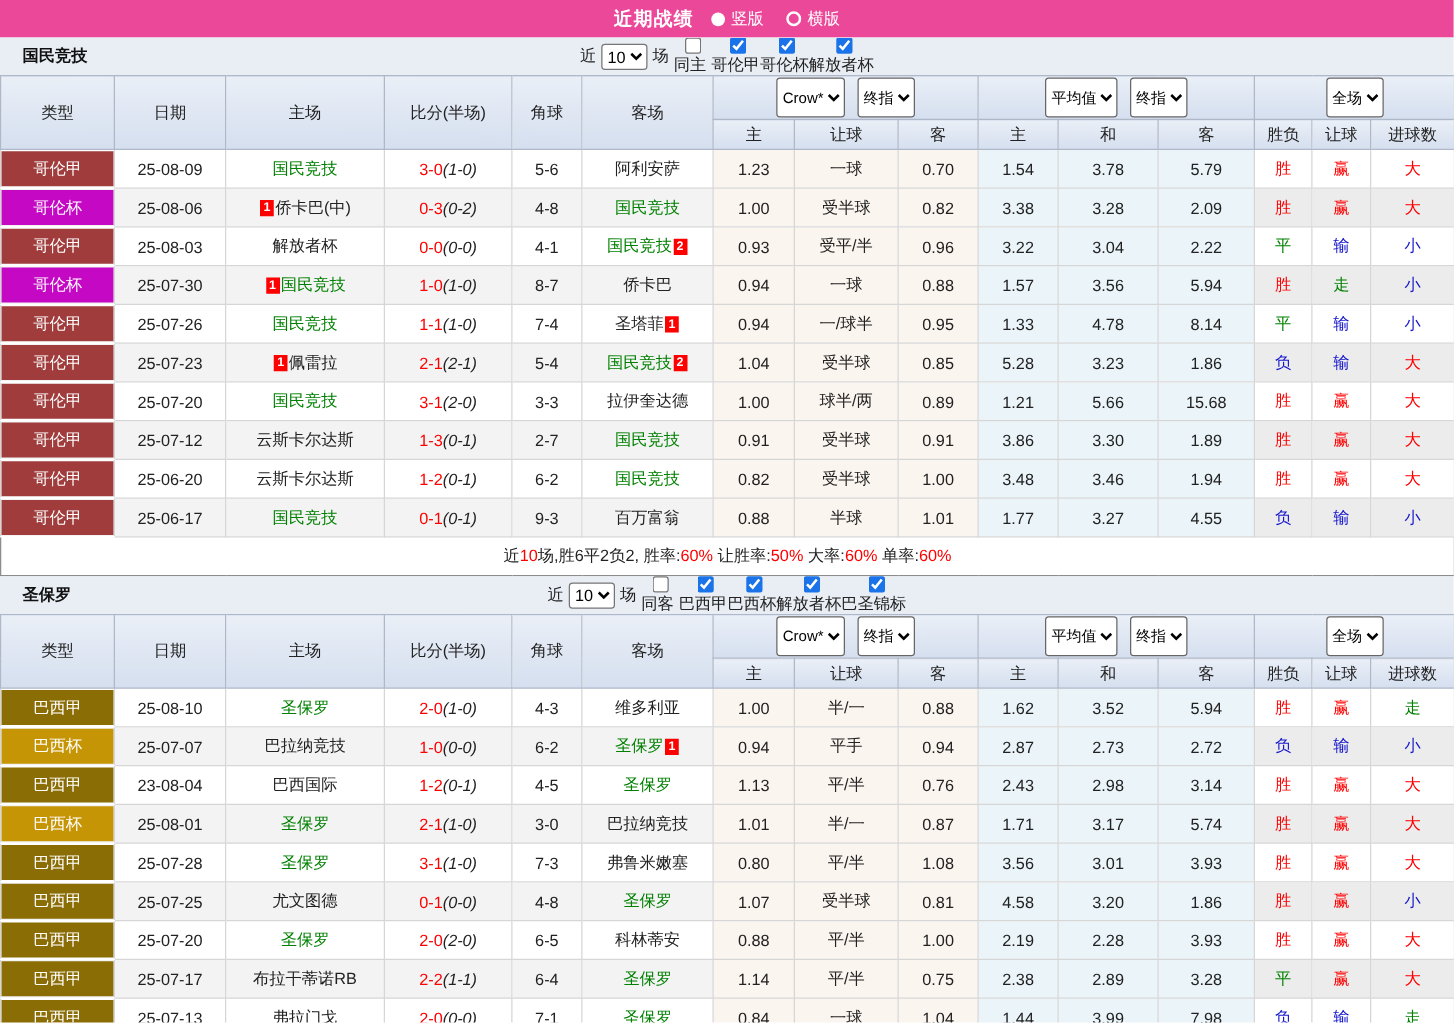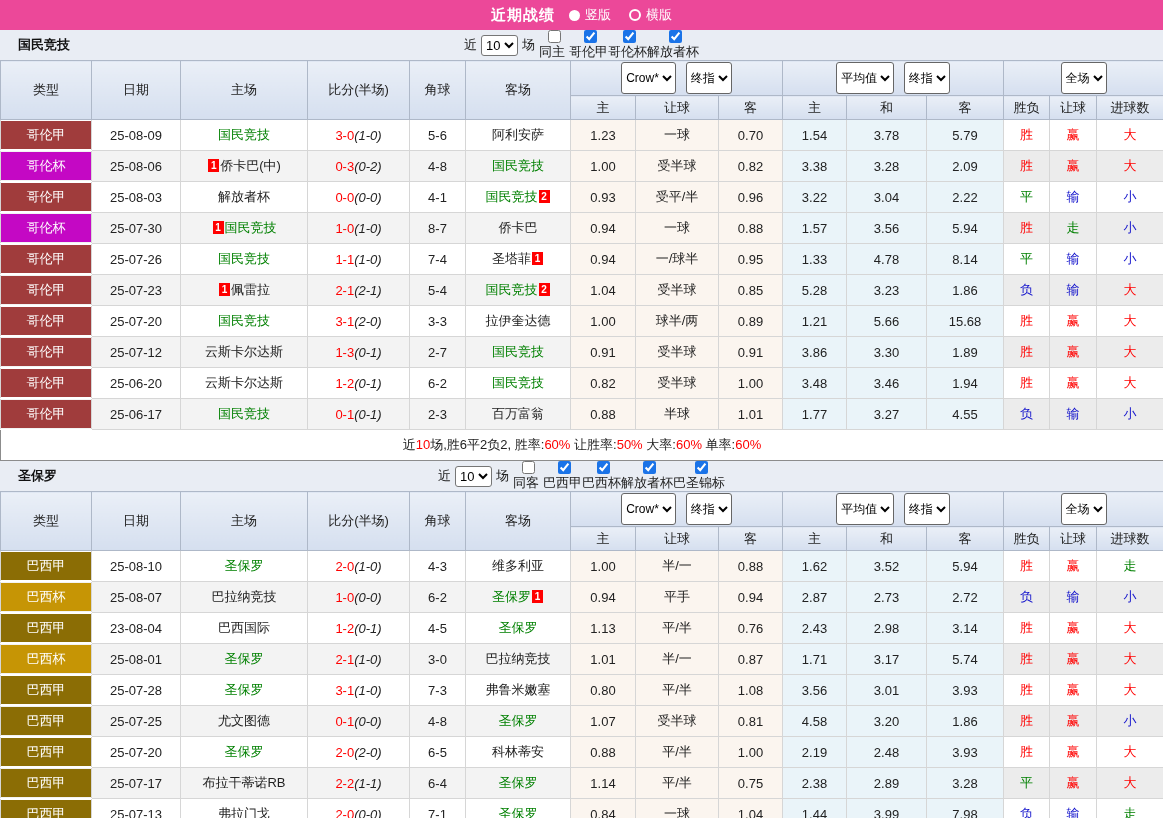--- a/index.html
+++ b/index.html
@@ -323,21 +323,21 @@
           <td class="rescell cr">赢</td>
           <td class="rescell cr">大</td>
         </tr>
         <tr class="odd">
           <td class="league">
             <div class="lg" style="background: rgb(160, 60, 60);">哥伦甲</div>
           </td>
           <td>25-06-17</td>
           <td><span class="green">国民竞技</span></td>
           <td><span class="scoreft">0-1</span><span class="scoreht">(0-1)</span></td>
-          <td>2-3</td>
+          <td>9-3</td>
           <td><span>百万富翁</span></td>
           <td class="crowcell">0.88</td>
           <td class="crowcell">半球</td>
           <td class="crowcell">1.01</td>
           <td class="avgcell">1.77</td>
           <td class="avgcell">3.27</td>
           <td class="avgcell">4.55</td>
           <td class="rescell cb">负</td>
           <td class="rescell cb">输</td>
           <td class="rescell cb">小</td>
@@ -442,21 +442,21 @@
           <td class="avgcell">3.52</td>
           <td class="avgcell">5.94</td>
           <td class="rescell cr">胜</td>
           <td class="rescell cr">赢</td>
           <td class="rescell cg">走</td>
         </tr>
         <tr class="odd">
           <td class="league">
             <div class="lg" style="background: rgb(198, 149, 5);">巴西杯</div>
           </td>
-          <td>25-08-07</td>
+          <td>25-07-07</td>
           <td><span>巴拉纳竞技</span></td>
           <td><span class="scoreft">1-0</span><span class="scoreht">(0-0)</span></td>
           <td>6-2</td>
           <td><span class="green">圣保罗</span><span class="rc">1</span></td>
           <td class="crowcell">0.94</td>
           <td class="crowcell">平手</td>
           <td class="crowcell">0.94</td>
           <td class="avgcell">2.87</td>
           <td class="avgcell">2.73</td>
           <td class="avgcell">2.72</td>
@@ -546,21 +546,21 @@
           </td>
           <td>25-07-20</td>
           <td><span class="green">圣保罗</span></td>
           <td><span class="scoreft">2-0</span><span class="scoreht">(2-0)</span></td>
           <td>6-5</td>
           <td><span>科林蒂安</span></td>
           <td class="crowcell">0.88</td>
           <td class="crowcell">平/半</td>
           <td class="crowcell">1.00</td>
           <td class="avgcell">2.19</td>
-          <td class="avgcell">2.48</td>
+          <td class="avgcell">2.28</td>
           <td class="avgcell">3.93</td>
           <td class="rescell cr">胜</td>
           <td class="rescell cr">赢</td>
           <td class="rescell cr">大</td>
         </tr>
         <tr class="odd">
           <td class="league">
             <div class="lg" style="background: rgb(139, 109, 5);">巴西甲</div>
           </td>
           <td>25-07-17</td>

